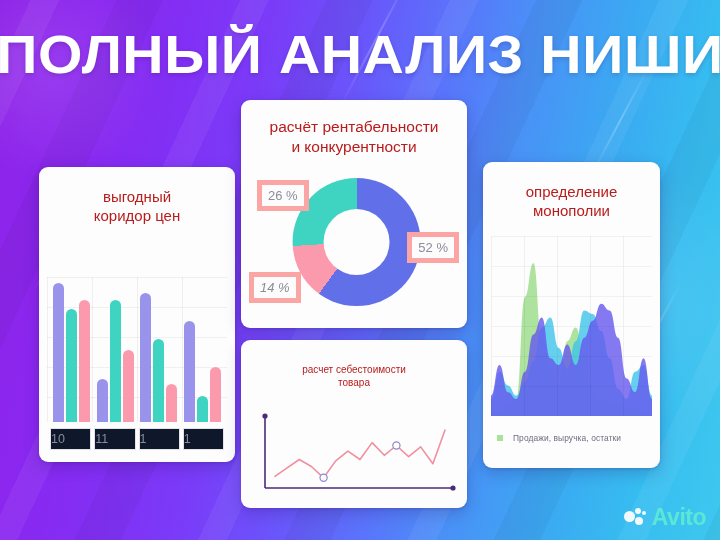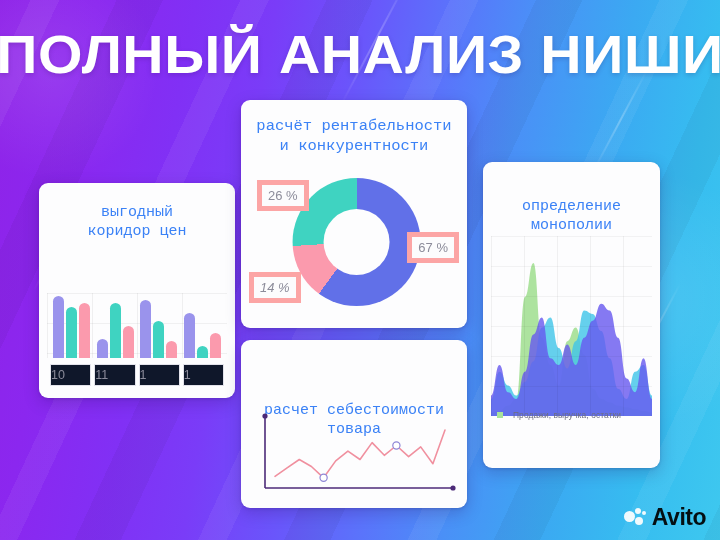--- a/index.html
+++ b/index.html
@@ -56,36 +56,36 @@
   
   .card{
     position:absolute;
     background:#fdfdfe;
     border-radius:9px;
     box-shadow:0 5px 16px rgba(40,10,90,.22), 0 1px 3px rgba(40,10,90,.16);
     overflow:hidden;
   }
   .card-title{
     text-align:center;
-    color:#3b82f6;
+    color:#b91c1c;
     font-size:15.5px;
     line-height:1.28;
     padding:0 8px;
-    font-family:Liberation Mono, monospace;
-  }
-  
-  #card-prices    { left:39px;  top:183px; width:196px; height:215px; }
+    font-family:Liberation Sans, sans-serif;
+  }
+  
+  #card-prices    { left:39px;  top:167px; width:196px; height:295px; }
   #card-profit    { left:241px; top:100px; width:226px; height:228px; }
   #card-cost      { left:241px; top:340px; width:226px; height:168px; }
   #card-monopoly  { left:483px; top:162px; width:177px; height:306px; }
 
   #card-prices   .card-title{ padding-top:20px; font-size:15px;}
   #card-profit   .card-title{ padding-top:17px; font-size:15.5px;}
-  #card-cost     .card-title{ padding-top:24px; font-size:15px;margin-top:37px;}
-  #card-monopoly .card-title{ padding-top:35px; font-size:15px;}
+  #card-cost     .card-title{ padding-top:24px; font-size:10px;}
+  #card-monopoly .card-title{ padding-top:20px; font-size:15px;}
 
   
   .bars-wrap{
     position:absolute; left:8px; right:8px; top:110px; bottom:40px;
   }
   .bars-grid{
     position:absolute; inset:0;
     background-image:
       linear-gradient(to right, rgba(0,0,0,.055) 1px, transparent 1px),
       linear-gradient(to bottom, rgba(0,0,0,.05) 1px, transparent 1px);
@@ -135,36 +135,36 @@
   
   .mono-area{ position:absolute; left:8px; right:8px; top:74px; height:180px; }
   .mono-grid{
     position:absolute; inset:0;
     background-image:
       linear-gradient(to right, rgba(0,0,0,.05) 1px, transparent 1px),
       linear-gradient(to bottom, rgba(0,0,0,.045) 1px, transparent 1px);
     background-size:33px 30px;
   }
   .legend{
-    position:absolute; left:14px; right:8px; top:248px;
+    position:absolute; left:14px; right:8px; top:271px;
   }
   .legend-row{ display:flex; align-items:center; margin-bottom:3px; }
   .legend-swatch{ width:6px; height:6px; margin-right:10px; flex:0 0 auto;}
   .legend-text{ color:#6d6d80; font-size:8.4px; letter-spacing:.1px; white-space:nowrap;}
   .legend-stack{ display:flex; flex-direction:column; gap:2px; margin-right:10px; }
   .legend-stack .legend-swatch{ margin-right:0; }
   
   .avito{
     position:absolute; right:14px; bottom:9px;
     display:flex; align-items:center; gap:6px;
     opacity:.92;
   }
   .avito-mark{ position:relative; width:22px; height:20px; }
   .avito-mark i{ position:absolute; border-radius:50%; background:#fff; display:block;}
-  .avito-text{ color:#000000; font-size:23px; font-weight:bold; letter-spacing:-.5px;}
+  .avito-text{ color:#5eead4; font-size:23px; font-weight:bold; letter-spacing:-.5px;}
 </style>
 </head>
 <body>
 
 <div id="stage">
 
   <div class="bg-base"></div>
   <div class="bg-stripes"></div>
   <div class="bg-glow" style="left:520px;top:170px;width:260px;height:260px;"></div>
   <div class="bg-glow" style="left:-60px;top:-40px;width:220px;height:220px;"></div>
@@ -210,21 +210,21 @@
       </div>
   </div>
 
   <div class="card" id="card-profit">
     <div class="card-title">расчёт рентабельности<br>и конкурентности</div>
     <div class="donut-area">
       <div class="donut" id="donut" style="background: conic-gradient(rgb(97, 112, 232) 0%, rgb(97, 112, 232) 60%, rgb(251, 154, 173) 60%, rgb(251, 154, 173) 74%, rgb(63, 211, 193) 74%, rgb(63, 211, 193) 100%);">
         <div class="donut-hole"></div>
       </div>
       <div class="pct" id="pct-26">26 %</div>
-      <div class="pct" id="pct-60">67 %</div>
+      <div class="pct" id="pct-60">52 %</div>
       <div class="pct" id="pct-14">14 %</div>
     </div>
   </div>
 
   <div class="card" id="card-cost">
     <div class="card-title">расчет себестоимости<br>товара</div>
     <div class="line-area">
       <svg id="line-svg" width="100%" height="100%" viewBox="0 0 208 90" preserveAspectRatio="none">
           <line x1="14" y1="6" x2="14" y2="78" stroke="#4c2a78" stroke-width="1.6"></line>
           <line x1="14" y1="78" x2="202" y2="78" stroke="#4c2a78" stroke-width="1.6"></line>

